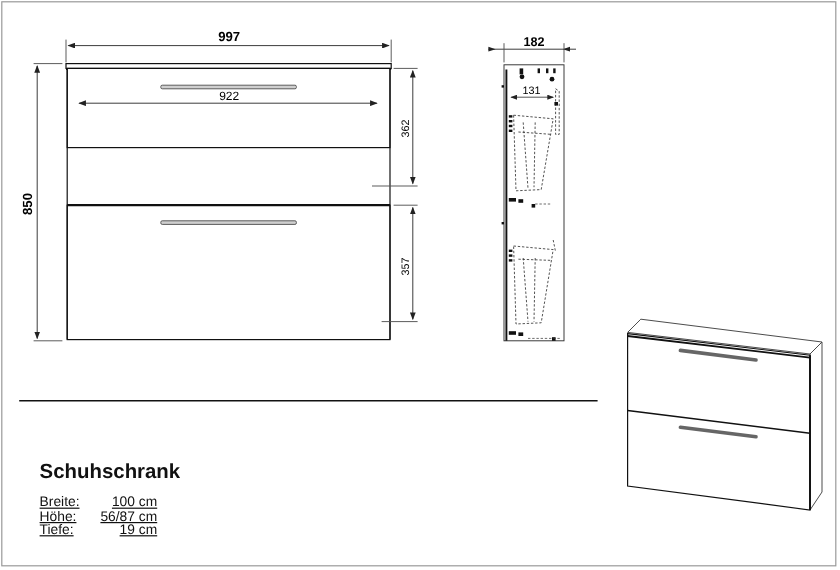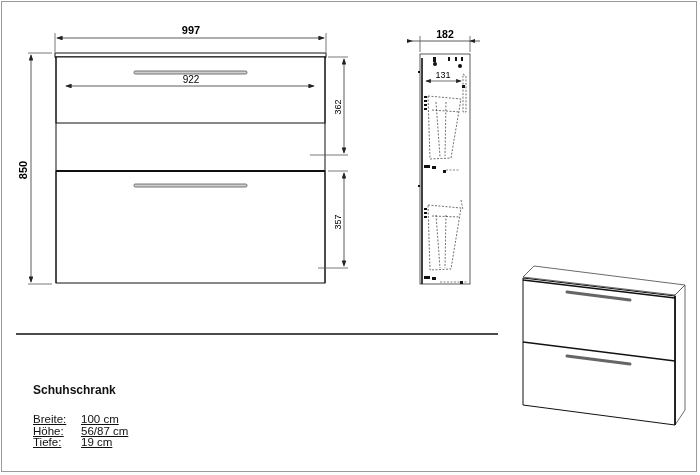--- a/index.html
+++ b/index.html
@@ -1,25 +1,25 @@
 <!DOCTYPE html>
 <html><head>
 <meta charset="utf-8">
 <style>
   html, body { margin: 0; padding: 0; background: #ffffff; }
   body { width: 700px; height: 475px; position: relative; overflow: hidden;
          font-family: "Liberation Sans", sans-serif; color: #111; }
   .frame { position: absolute; left: 1px; top: 1px; width: 696px; height: 471px;
            border: 1px solid #9a9a9a; box-sizing: border-box; }
   svg.drawing { position: absolute; left: 0; top: 0; }
-  .title { position: absolute; left: 33px; top: 383px; font-size: 12px; font-weight: bold; }
+  .title { position: absolute; left: 33px; top: 383px; font-size: 17px; font-weight: bold; }
   .specs { position: absolute; left: 33px; top: 414px; font-size: 11.5px; line-height: 11.5px; text-decoration: underline; }
   .spec-row { display: flex; }
   .spec-label { width: 48px; }
-  .spec-value { width: 50px; text-align: left; }
+  .spec-value { width: 50px; text-align: right; }
   .dimtext { font-family: "Liberation Sans", sans-serif; }
 </style>
 </head>
 <body>
 
 <div class="frame"></div>
 
 <svg class="drawing" width="700" height="475" viewBox="0 0 700 475" xmlns="http://www.w3.org/2000/svg">
   <defs>
     <marker id="arr" markerWidth="8" markerHeight="6" refX="7" refY="3" orient="auto-start-reverse">

